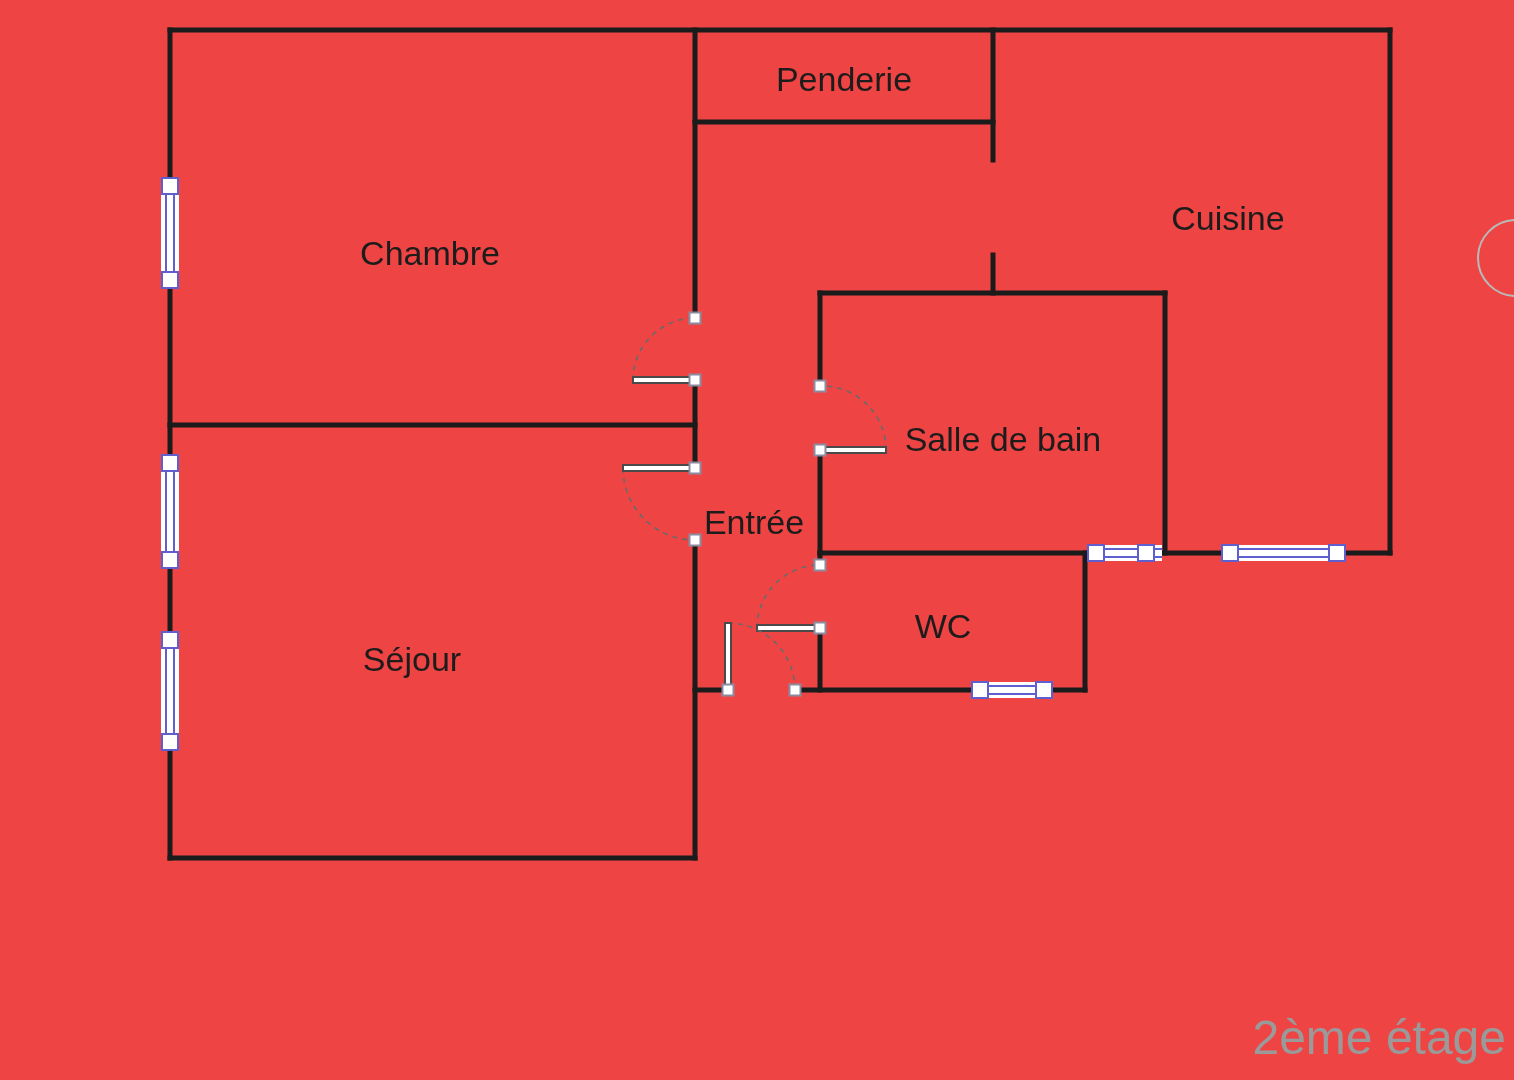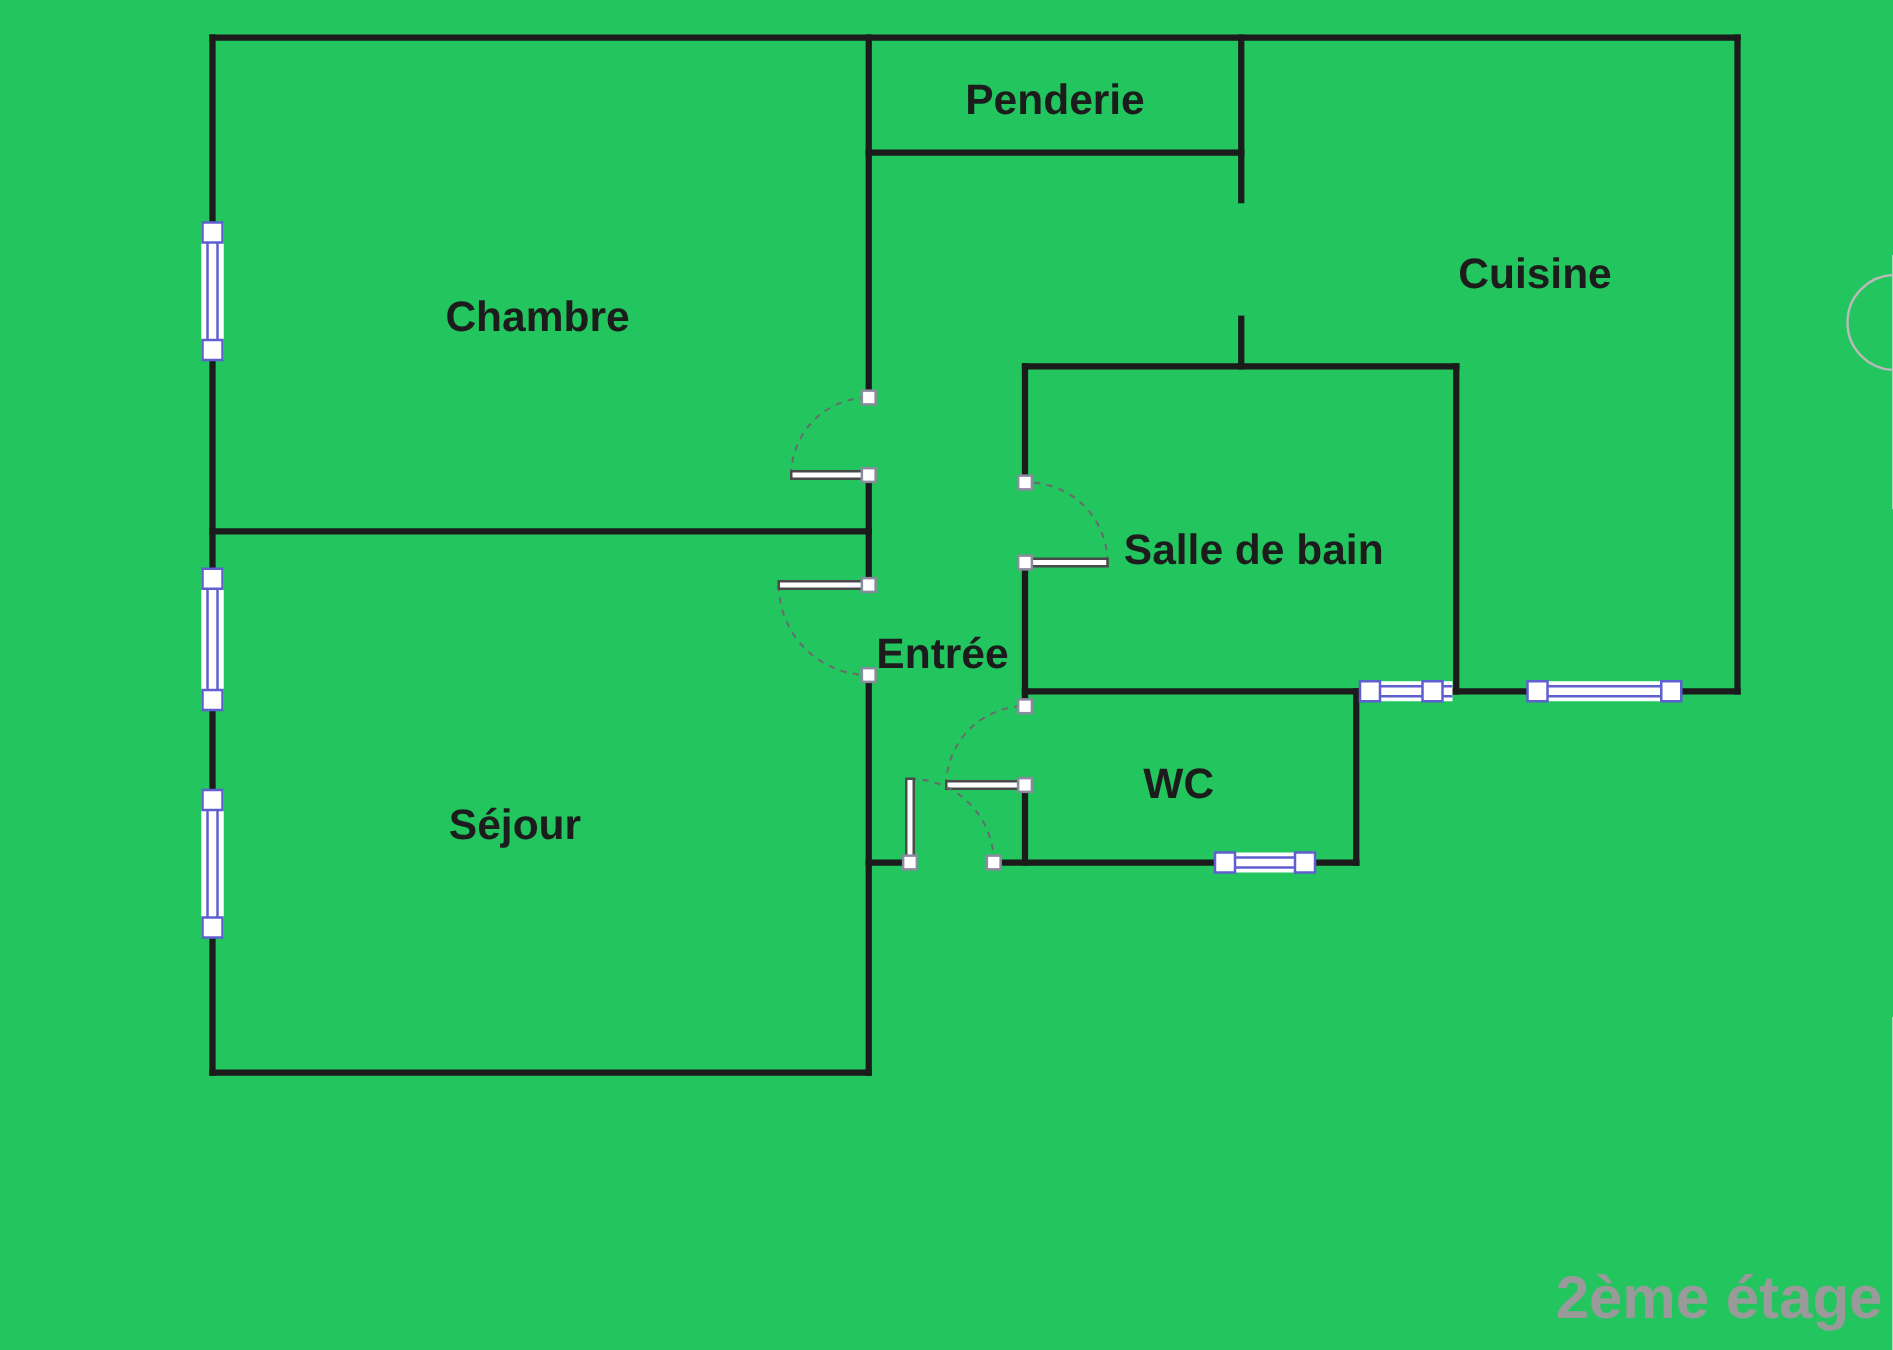--- a/index.html
+++ b/index.html
@@ -5,23 +5,22 @@
   html, body {
     margin: 0;
     padding: 0;
     background: #ffffff;
     font-family: "Liberation Sans", sans-serif;
   }
   .canvas {
     position: relative;
     width: 1514px;
     height: 1080px;
-    background: #22c55e;
+    background: #ef4444;
     overflow: hidden;
-    font-weight: bold;
   }
   svg { display: block; }
 
   .wall {
     stroke-width: 5;
     stroke-linecap: square;
     fill: none;
   }
   .door-arc {
     fill: none;

